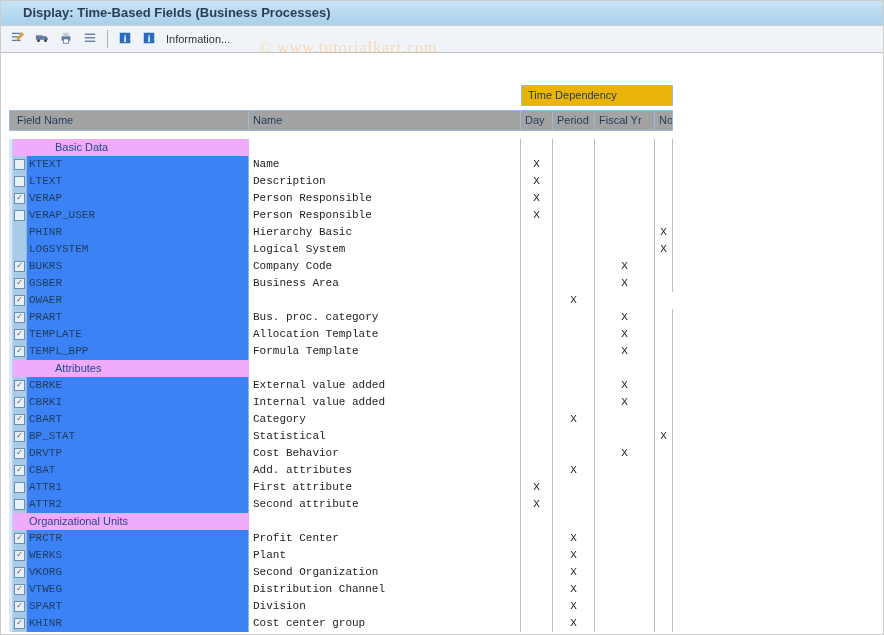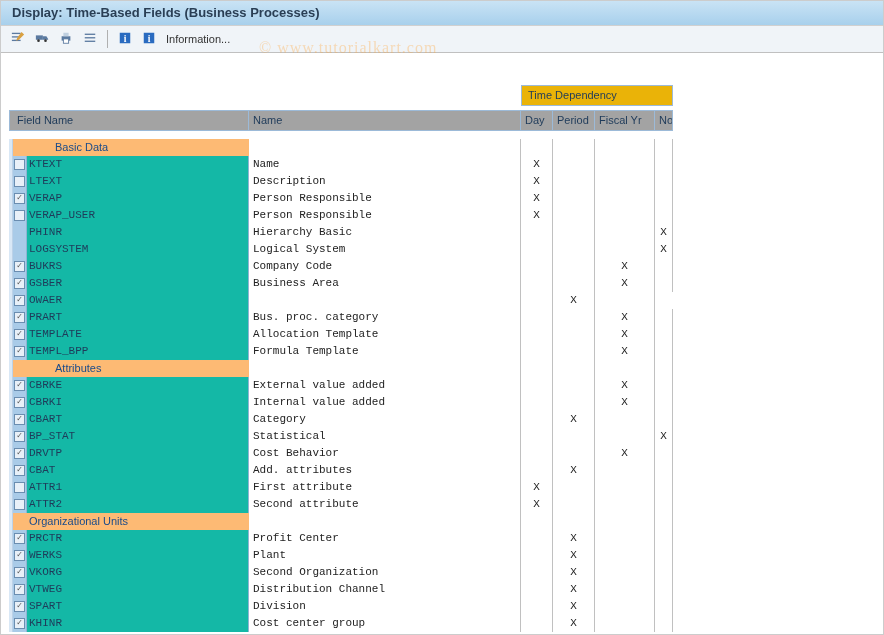--- a/index.html
+++ b/index.html
@@ -11,21 +11,21 @@
       width: 884px;
       height: 635px;
       overflow: hidden;
       border: 1px solid #ccc;
       position: relative;
     }
     .title-bar {
       background: linear-gradient(#c9e3f5, #a8d0ec);
       height: 24px;
       line-height: 24px;
-      padding-left: 11px;
+      padding-left: 22px;
       font-weight: bold;
       font-size: 13px;
       color: #2a3f55;
     }
     .toolbar {
       background: #f0f4f8;
       height: 28px;
       border-top: 1px solid #d0d0d0;
       border-bottom: 1px solid #c0c0c0;
       display: flex;
@@ -132,21 +132,21 @@
       border: 1px solid #6a8db0;
       background: #e8f0f8;
       display: inline-flex;
       align-items: center;
       justify-content: center;
       font-size: 9px;
       color: #555;
       line-height: 9px;
     }
     .fn {
-      background: #14b8a6;
+      background: #3b82f6;
       padding-left: 2px;
       color: #1f3b5a;
       white-space: nowrap;
       overflow: hidden;
       line-height: 17px;
       border-right: 1px solid #8fb4d4;
     }
     .nm {
       background: #fff;
       padding-left: 4px;
@@ -157,21 +157,21 @@
     }
     .td {
       background: #fff;
       text-align: center;
       color: #222;
       line-height: 17px;
       border-right: 1px solid #c0c0c0;
     }
     .section-row .cbcell,
     .section-row .fn {
-      background: #fdba74;
+      background: #f0abfc;
       color: #1a4b8a;
       border-right: none;
     }
     .section-row .fn {
       font-family: Arial, sans-serif;
     }
     .section-indent .fn {
       padding-left: 28px;
     }
   </style>

